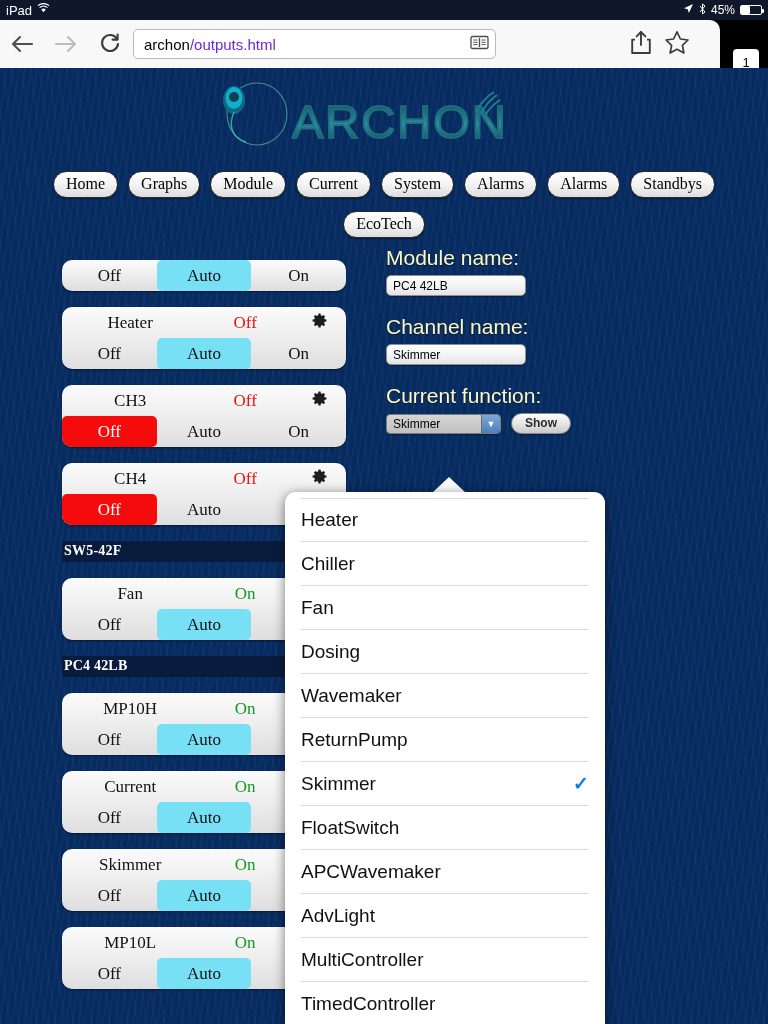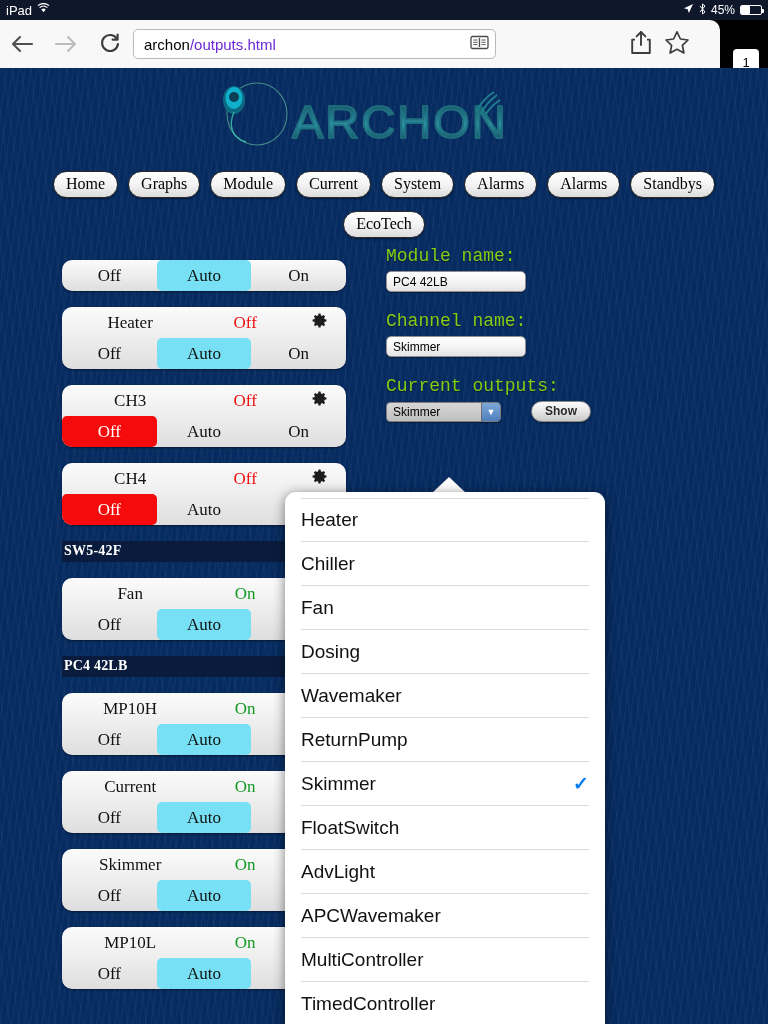--- a/index.html
+++ b/index.html
@@ -141,22 +141,22 @@
     font-family:"Liberation Serif", serif; font-size:17px; color:#111;
   }
   .obtn{ flex:1; display:flex; align-items:center; justify-content:center; cursor:pointer; }
   .obtn.sel-auto{ background:#77e0f5; border-radius:5px; }
   .obtn.sel-off{ background:#f50b0b; color:#fff; border-radius:5px; }
   .ocard.partial .orow-btns{ height:31px; }
 
   
   #form{ position:absolute; left:386px; top:178px; width:300px; }
   .flabel{
-    font-family:Liberation Mono, monospace;
-    font-size:18px; color:#84cc16; margin-bottom:5px;
+    font-family:Liberation Sans, sans-serif;
+    font-size:21px; color:#fef9c3; margin-bottom:5px;
     text-shadow:0 1px 1px rgba(0,0,0,0.45);
   }
   .ftext{
     width:140px; height:21px;
     background:linear-gradient(180deg,#ffffff 0%, #f2f2f2 60%, #e3e3e3 100%);
     border:1px solid #8f8f8f; border-radius:5px;
     font-family:"Liberation Sans", sans-serif; font-size:12px; color:#000;
     padding:0 6px; box-shadow:0 1px 1px rgba(0,0,0,0.35);
   }
   .fspace{ height:19px; }
@@ -177,21 +177,21 @@
     background:linear-gradient(180deg,#7fa7d8 0%, #4e7fbd 100%);
     display:flex; align-items:center; justify-content:center;
     color:#fff; font-size:9px;
     border-left:1px solid #6d6d6d;
   }
   .showbtn{
     background:linear-gradient(180deg,#fdfdfd 0%, #e6e6e6 50%, #c9c9c9 100%);
     border:1px solid #8a8a8a; border-radius:11px;
     padding:2px 13px 3px;
     font-family:"Liberation Sans", sans-serif; font-size:12px; font-weight:bold; color:#2b2b2b;
-    box-shadow:0 1px 2px rgba(0,0,0,0.4); cursor:pointer;margin-left:20px;
+    box-shadow:0 1px 2px rgba(0,0,0,0.4); cursor:pointer;
   }
 
   
   #popover{
     position:absolute; left:285px; top:424px; width:320px; height:586px;
     background:#fff; border-radius:11px;
     box-shadow:0 2px 12px rgba(0,0,0,0.5);
     overflow:hidden;
   }
   #pop-arrow{
@@ -465,21 +465,21 @@
       </div>
     </div>
 
   <div id="form">
     <div class="flabel">Module name:</div>
     <input class="ftext" type="text" value="PC4 42LB" style="">
     <div class="fspace"></div>
     <div class="flabel">Channel name:</div>
     <input class="ftext" type="text" value="Skimmer" style="">
     <div class="fspace"></div>
-    <div class="flabel">Current outputs:</div>
+    <div class="flabel">Current function:</div>
     <div class="selectrow">
       <div class="fselect">
         <div class="sval">Skimmer</div>
         <div class="sarrow">▼</div>
       </div>
       <div class="showbtn">Show</div>
     </div>
   </div>
 
   <div id="pop-arrow"></div>
@@ -511,28 +511,28 @@
         </div>
         <div class="popitem checked">
           <span class="pi-label">Skimmer</span>
           <span class="pi-check">✓</span>
         </div>
         <div class="popitem">
           <span class="pi-label">FloatSwitch</span>
           <span class="pi-check">✓</span>
         </div>
         <div class="popitem">
+          <span class="pi-label">APCWavemaker</span>
+          <span class="pi-check">✓</span>
+        </div>
+        <div class="popitem">
           <span class="pi-label">AdvLight</span>
           <span class="pi-check">✓</span>
         </div>
         <div class="popitem">
-          <span class="pi-label">APCWavemaker</span>
-          <span class="pi-check">✓</span>
-        </div>
-        <div class="popitem">
           <span class="pi-label">MultiController</span>
           <span class="pi-check">✓</span>
         </div>
         <div class="popitem">
           <span class="pi-label">TimedController</span>
           <span class="pi-check">✓</span>
         </div>
       </div>
   </div>
 </div>

